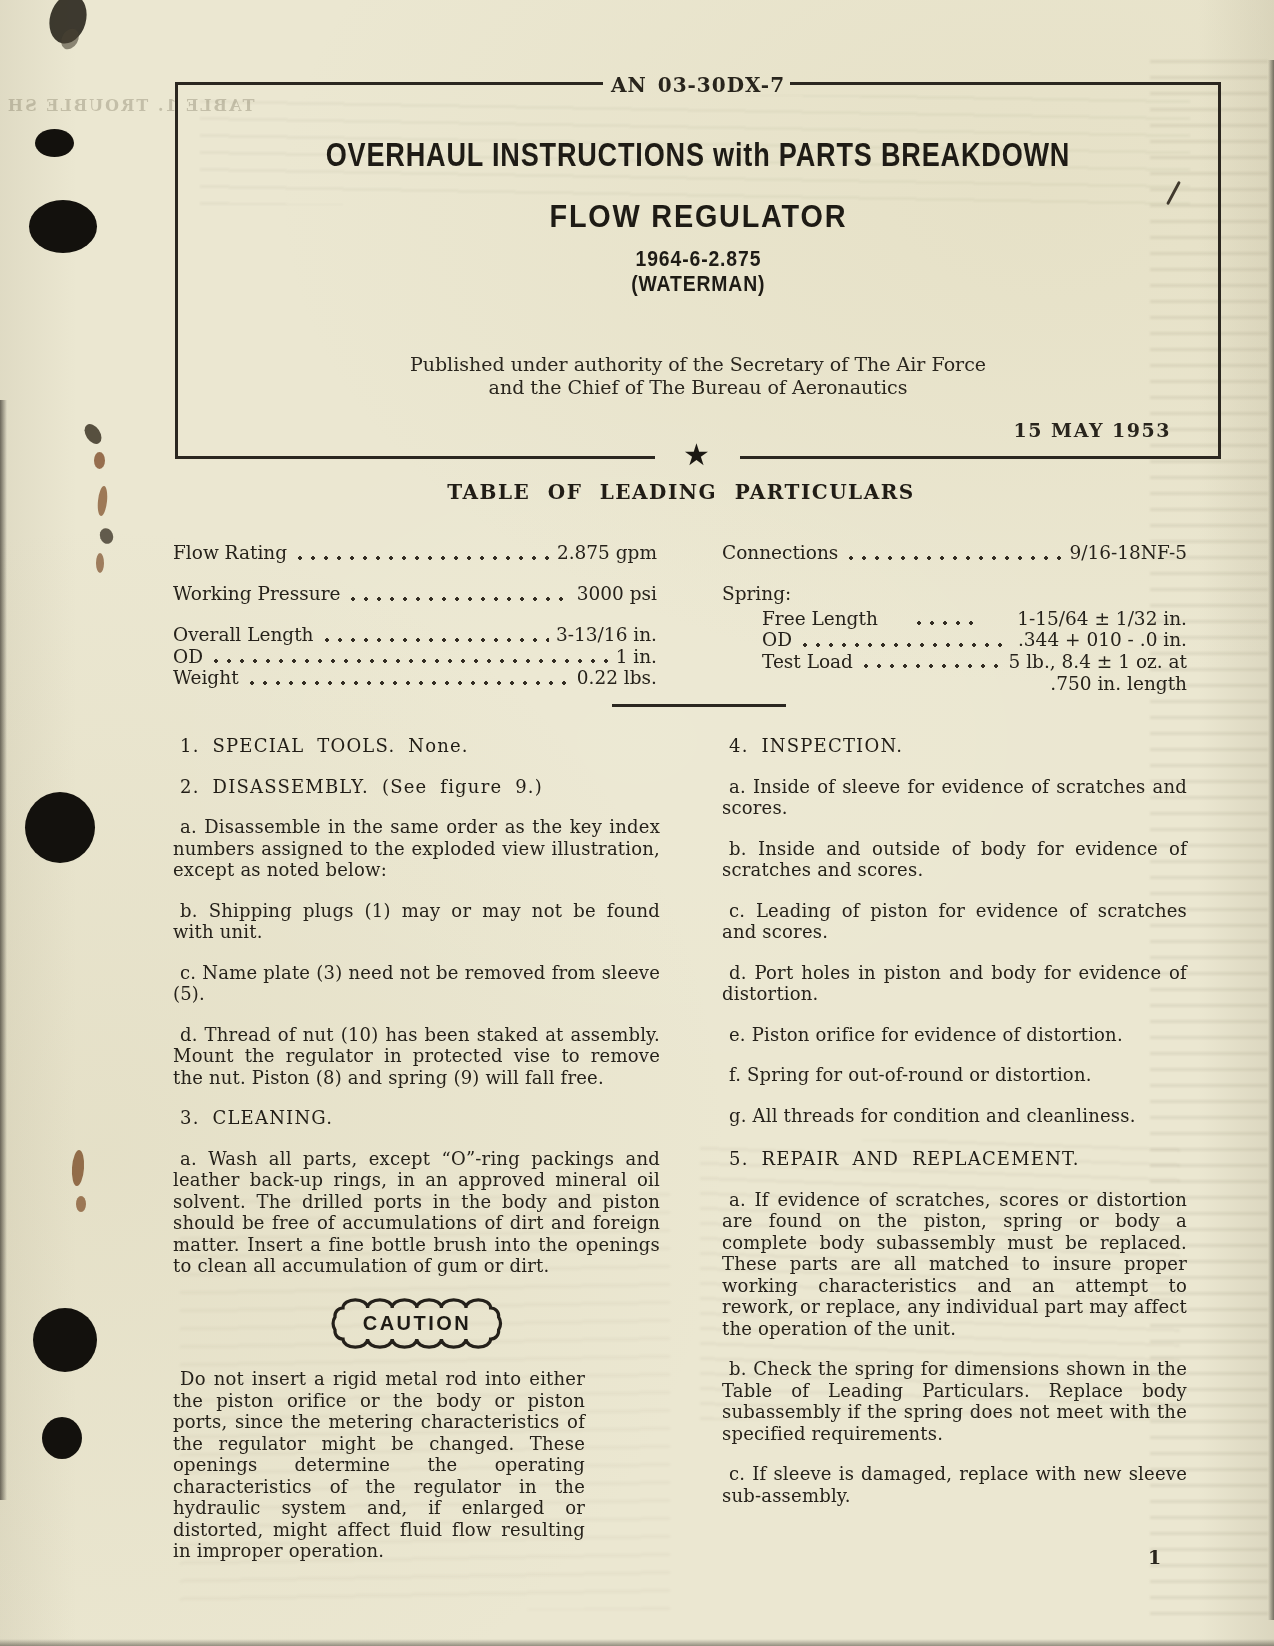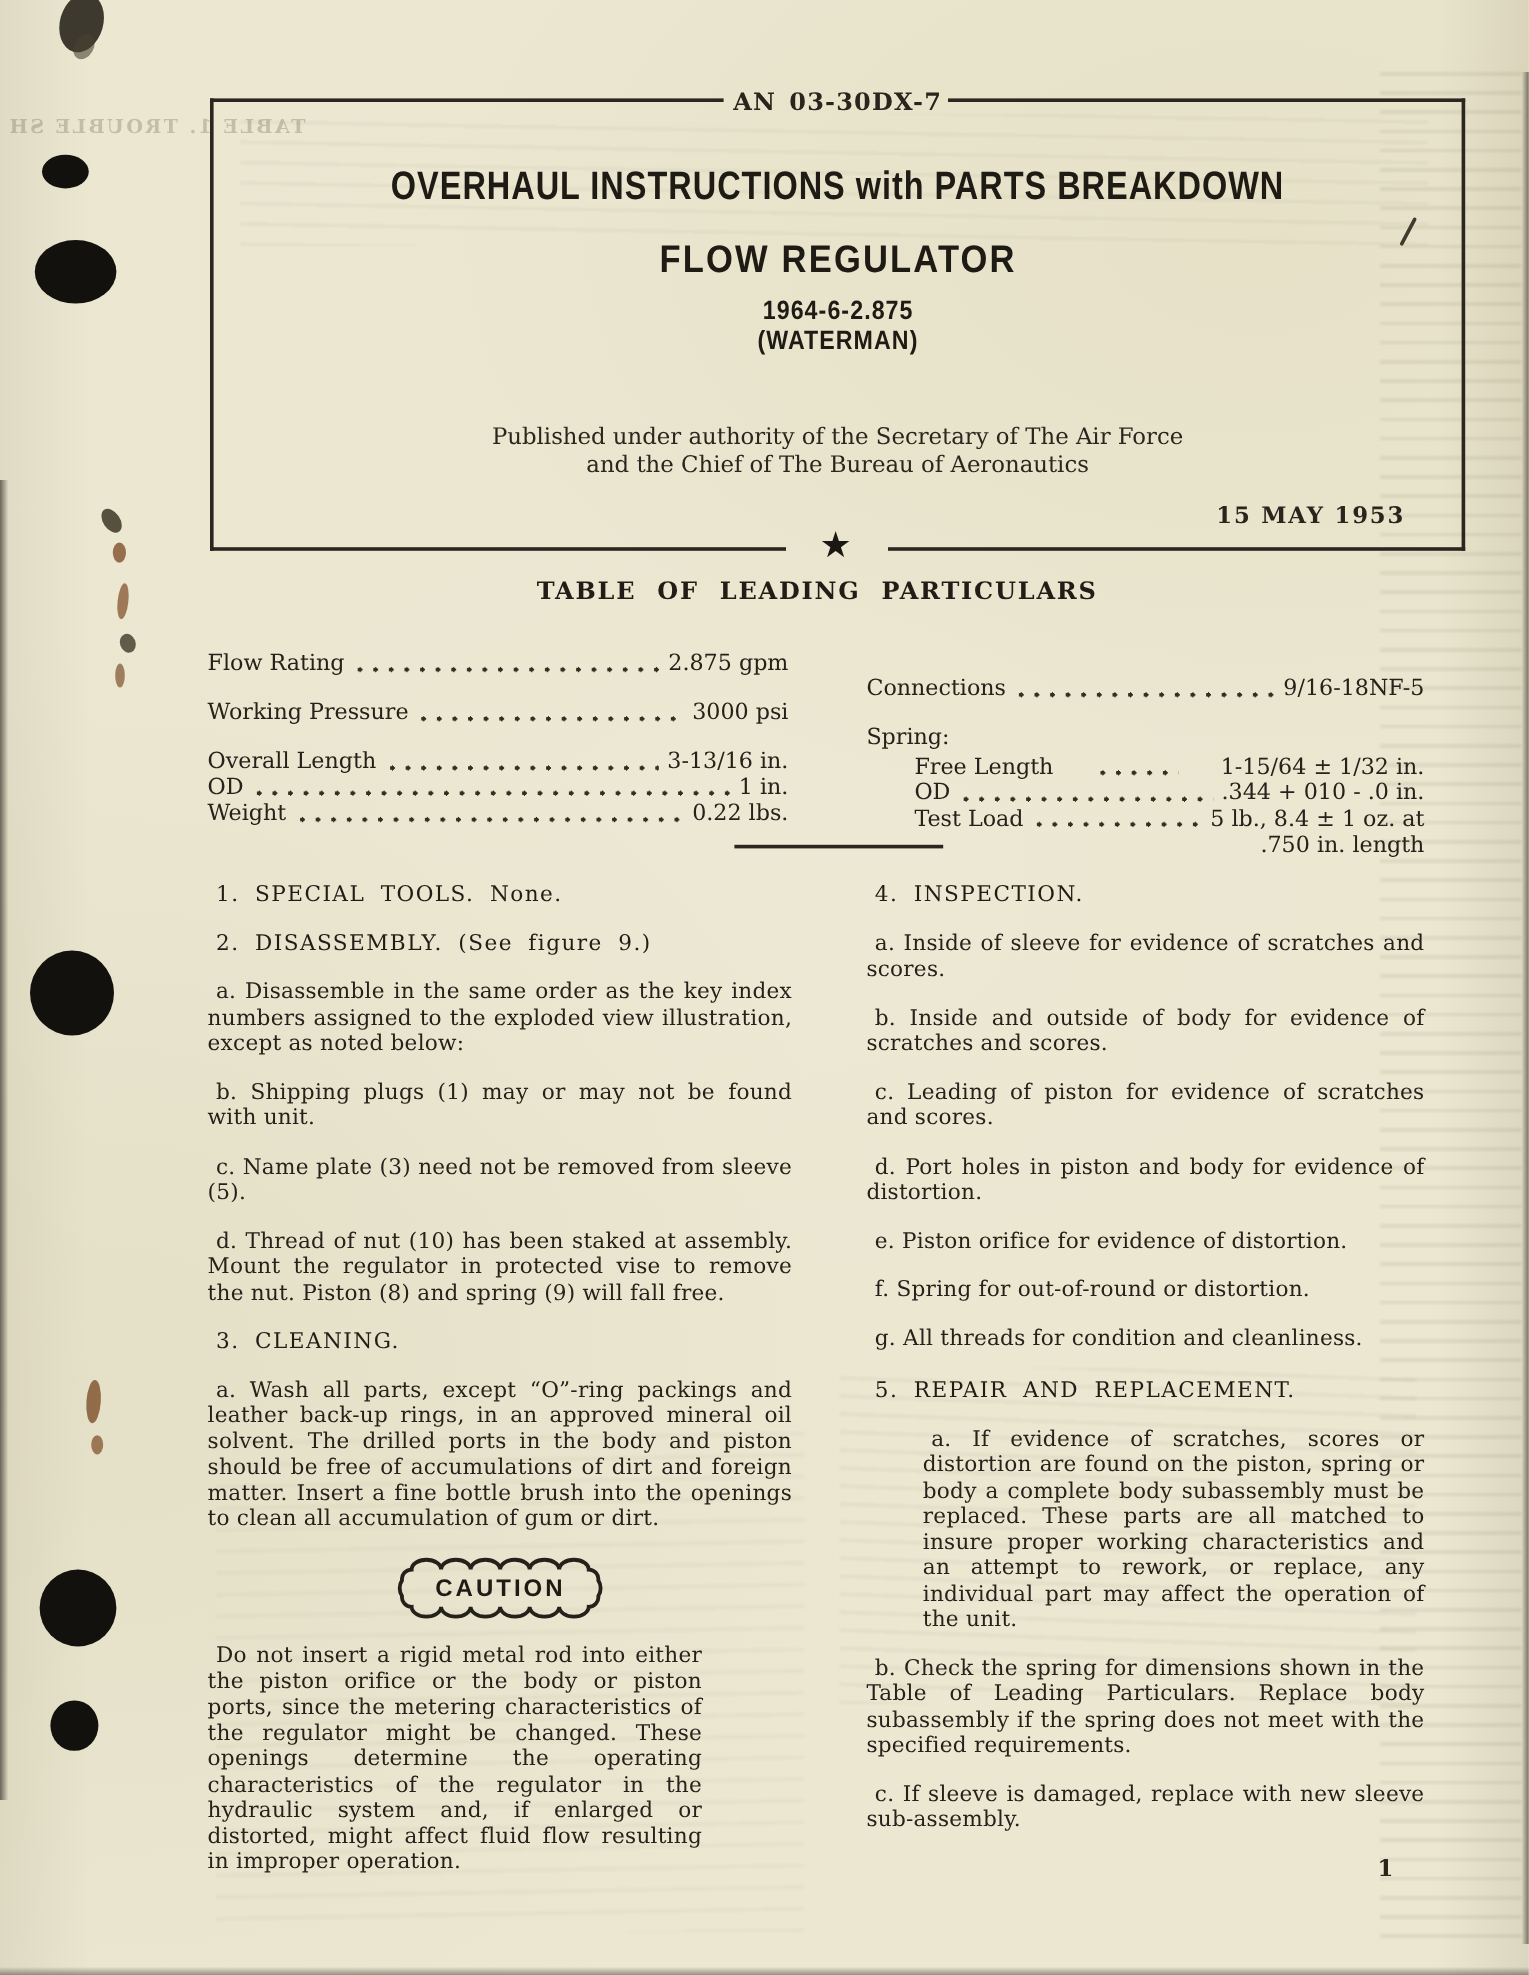--- a/index.html
+++ b/index.html
@@ -145,21 +145,21 @@
     <span class="leader"></span>
     <span class="pval">1 in.</span>
   </div>
   <div class="prow">
     <span>Weight</span>
     <span class="leader"></span>
     <span class="pval">0.22 lbs.</span>
   </div>
 </div>
 
-<div class="abs ptable" style="left:722px;top:563px;width:465px;">
+<div class="abs ptable" style="left:722px;top:542px;width:465px;">
   <div class="prow">
     <span>Connections</span>
     <span class="leader"></span>
     <span class="pval">9/16-18NF-5</span>
   </div>
   <div class="prow mt-dbl">
     <span>Spring:</span>
   </div>
   <div class="prow indent mt-sub">
     <span>Free Length</span>
@@ -209,18 +209,18 @@
 <div class="abs col" style="left:722px;top:735px;width:465px;">
   <p class="sec">4.  INSPECTION.</p>
   <p>a.  Inside of sleeve for evidence of scratches and scores.</p>
   <p>b.  Inside and outside of body for evidence of scratches and scores.</p>
   <p>c.  Leading of piston for evidence of scratches and scores.</p>
   <p>d.  Port holes in piston and body for evidence of distortion.</p>
   <p>e.  Piston orifice for evidence of distortion.</p>
   <p>f.  Spring for out-of-round or distortion.</p>
   <p>g.  All threads for condition and cleanliness.</p>
   <p class="sec mt-x">5.  REPAIR AND REPLACEMENT.</p>
-  <p style="margin-top:10px;margin-left:47px;">a.  If evidence of scratches, scores or distortion are found on the piston, spring or body a complete body subassembly must be replaced.  These parts are all matched to insure proper working characteristics and an attempt to rework, or replace, any individual part may affect the operation of the unit.</p>
+  <p style="margin-top:10px;">a.  If evidence of scratches, scores or distortion are found on the piston, spring or body a complete body subassembly must be replaced.  These parts are all matched to insure proper working characteristics and an attempt to rework, or replace, any individual part may affect the operation of the unit.</p>
   <p style="margin-top:14px;">b.  Check the spring for dimensions shown in the Table of Leading Particulars.  Replace body subassembly if the spring does not meet with the specified requirements.</p>
   <p style="margin-top:14px;">c.  If sleeve is damaged, replace with new sleeve sub-assembly.</p>
 </div>
 
 <div class="abs pagenum" style="left:1148px;top:1546px;">1</div>
 
 </body></html>

